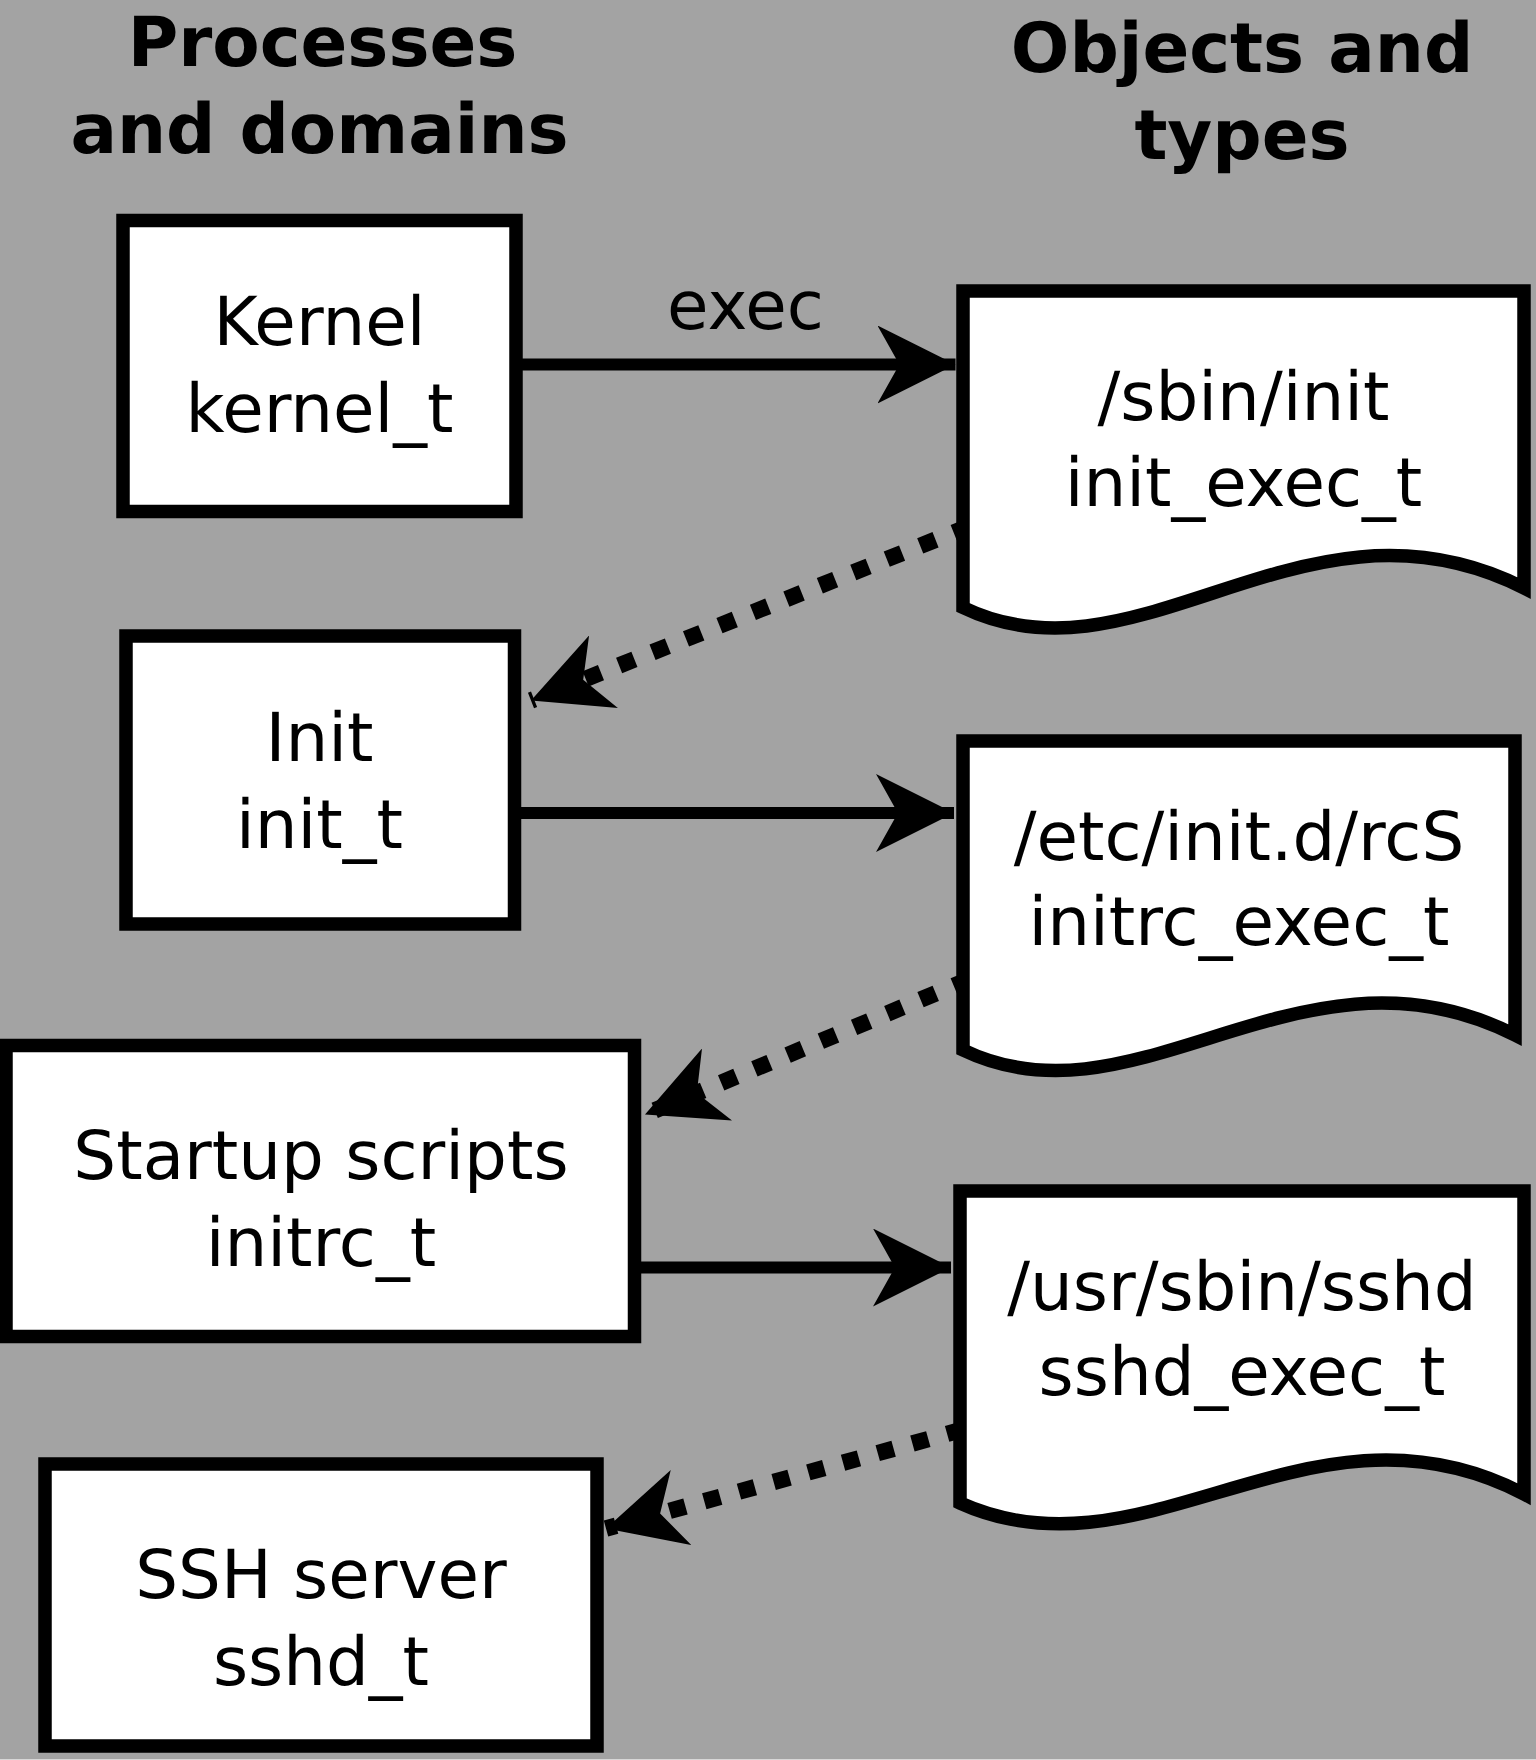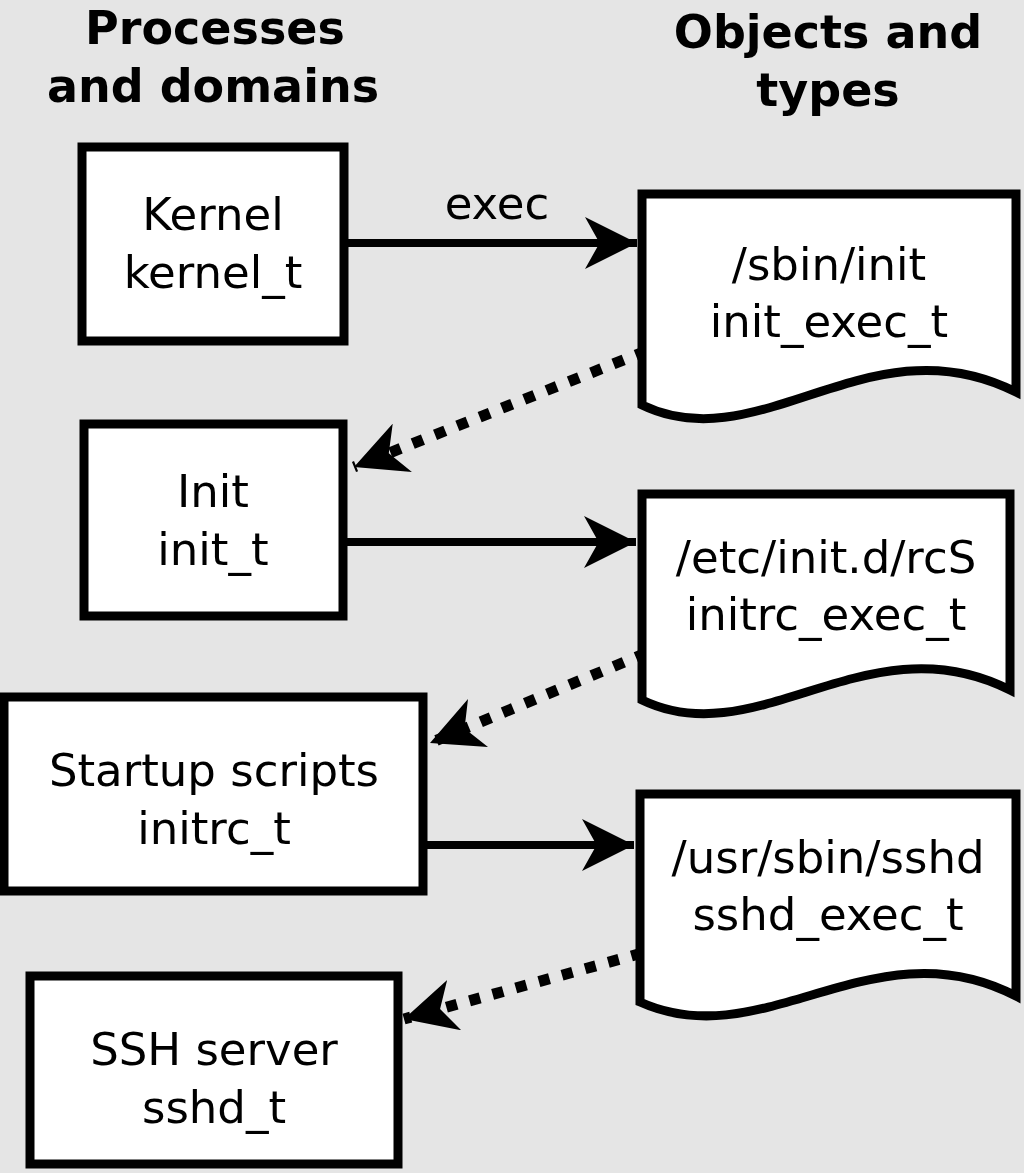--- a/index.html
+++ b/index.html
@@ -4,21 +4,21 @@
 <style>
   html, body {
     margin: 0;
     padding: 0;
     background: #ffffff;
   }
   .canvas {
     position: relative;
     width: 1024px;
     height: 1173px;
-    background: #e5e5e5;
+    background: #a3a3a3;
     overflow: hidden;
   }
   svg {
     display: block;
   }
   .node-box {
     fill: #ffffff;
     stroke: #000000;
     stroke-width: 9;
   }

